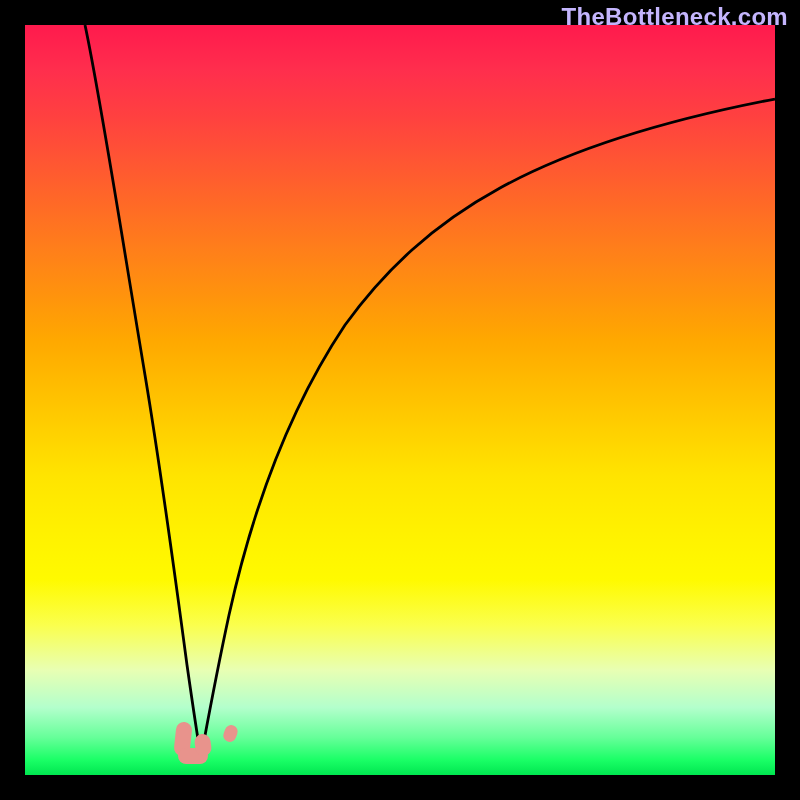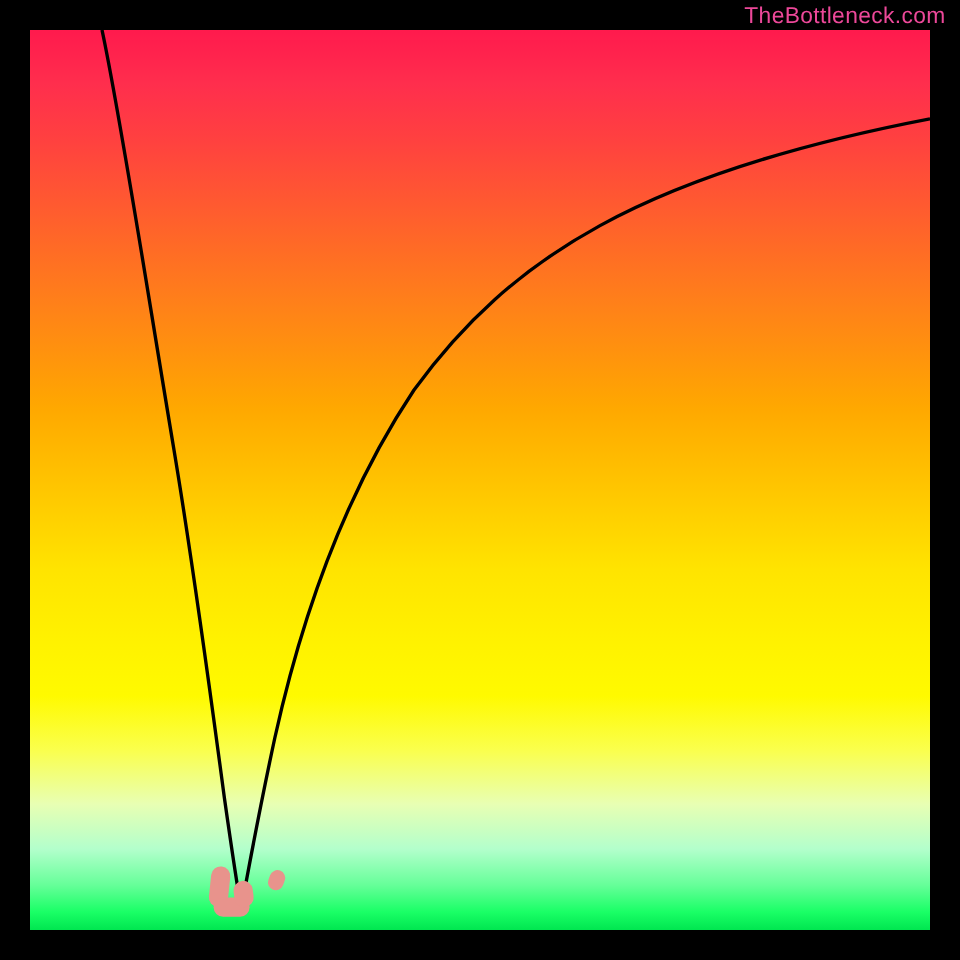--- a/index.html
+++ b/index.html
@@ -35,23 +35,23 @@
         #b3ffcc 91%,
         #66ff99 95%,
         #1aff66 98%,
         #00e650 100%
       );
     }
     .watermark {
       position: absolute;
       top: 3px;
       right: 12px;
-      color: #ec4899;
-      font-size: 19px;
-      font-weight: normal;
+      color: #c4b5fd;
+      font-size: 24px;
+      font-weight: bold;
       letter-spacing: 0.3px;
     }
     .curve-svg {
       position: absolute;
       top: 0;
       left: 0;
       width: 750px;
       height: 750px;
     }
     .marker-group {

